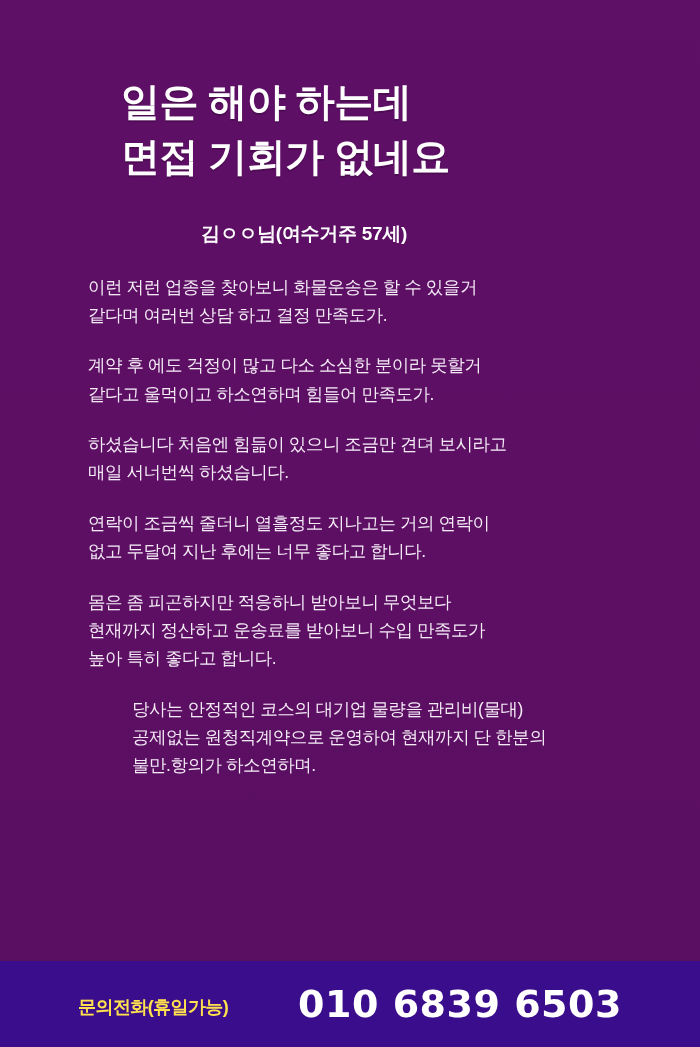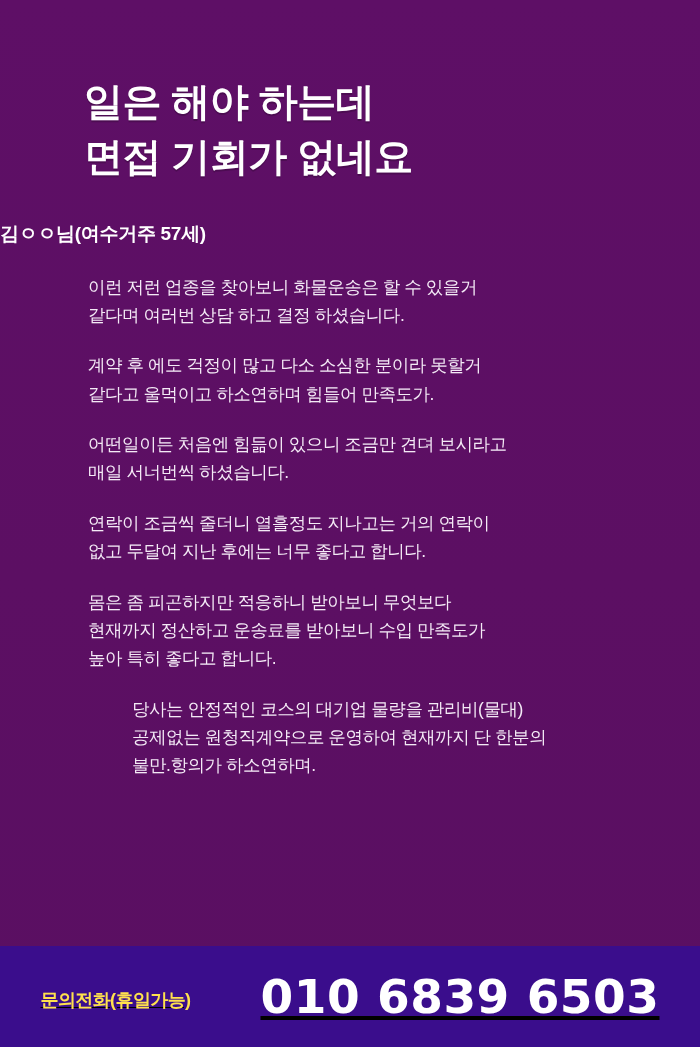--- a/index.html
+++ b/index.html
@@ -28,27 +28,28 @@
     color: #ffffff;
     font-size: 39px;
     font-weight: bold;
     line-height: 1.42;
     letter-spacing: -0.5px;
     text-shadow: 0 2px 0 rgba(0,0,0,0.18);
   }
   .headline .line {
     display: block;
     white-space: nowrap;
+    margin-left: 37px;
   }
 
   
   .attribution {
     margin: 36px 0 0 0;
     padding-right: 92px;
-    text-align: left;
+    text-align: center;
     color: #ffffff;
     font-size: 19px;
     font-weight: bold;
     letter-spacing: -0.3px;
   }
 
   
   .body-copy {
     margin: 26px 0 0 0;
     padding: 0 30px 0 88px;
@@ -68,39 +69,38 @@
     display: block;
     white-space: nowrap;
   }
 
   
   .footer {
     position: absolute;
     left: 0;
     right: 0;
     bottom: 0;
-    height: 101px;
+    height: 86px;
     background: #3a0d8c;
     display: flex;
     align-items: center;
     justify-content: center;
     gap: 22px;
-    text-decoration: underline;
   }
   .footer-label {
     color: #ffe14d;
     font-size: 18px;
     font-weight: bold;
     letter-spacing: -0.6px;
     white-space: nowrap;
     padding-top: 6px;
   }
   .footer-phone {
     color: #ffffff;
-    font-size: 47px;
+    font-size: 38px;
     font-weight: bold;
     letter-spacing: 0.5px;
     white-space: nowrap;
     font-family: "DejaVu Sans", sans-serif;
     margin-left: 48px;
   }
 </style>
 </head>
 <body>
 
@@ -110,30 +110,30 @@
     <span class="line">일은 해야 하는데</span>
     <span class="line">면접 기회가 없네요</span>
   </div>
 
   <div class="attribution">김ㅇㅇ님(여수거주 57세)</div>
 
   <div class="body-copy">
 
     <p class="para">
       <span class="l">이런 저런 업종을 찾아보니 화물운송은 할 수 있을거</span>
-      <span class="l">같다며 여러번 상담 하고 결정 하셨습니다.</span>
+      <span class="l">같다며 여러번 상담 하고 결정 만족도가.</span>
     </p>
 
     <p class="para">
       <span class="l">계약 후 에도 걱정이 많고 다소 소심한 분이라 못할거</span>
       <span class="l">같다고 울먹이고 하소연하며 힘들어 만족도가.</span>
     </p>
 
     <p class="para">
-      <span class="l">어떤일이든 처음엔 힘듦이 있으니 조금만 견뎌 보시라고</span>
+      <span class="l">하셨습니다 처음엔 힘듦이 있으니 조금만 견뎌 보시라고</span>
       <span class="l">매일 서너번씩 하셨습니다.</span>
     </p>
 
     <p class="para">
       <span class="l">연락이 조금씩 줄더니 열흘정도 지나고는 거의 연락이</span>
       <span class="l">없고 두달여 지난 후에는 너무 좋다고 합니다.</span>
     </p>
 
     <p class="para">
       <span class="l">몸은 좀 피곤하지만 적응하니 받아보니 무엇보다</span>

